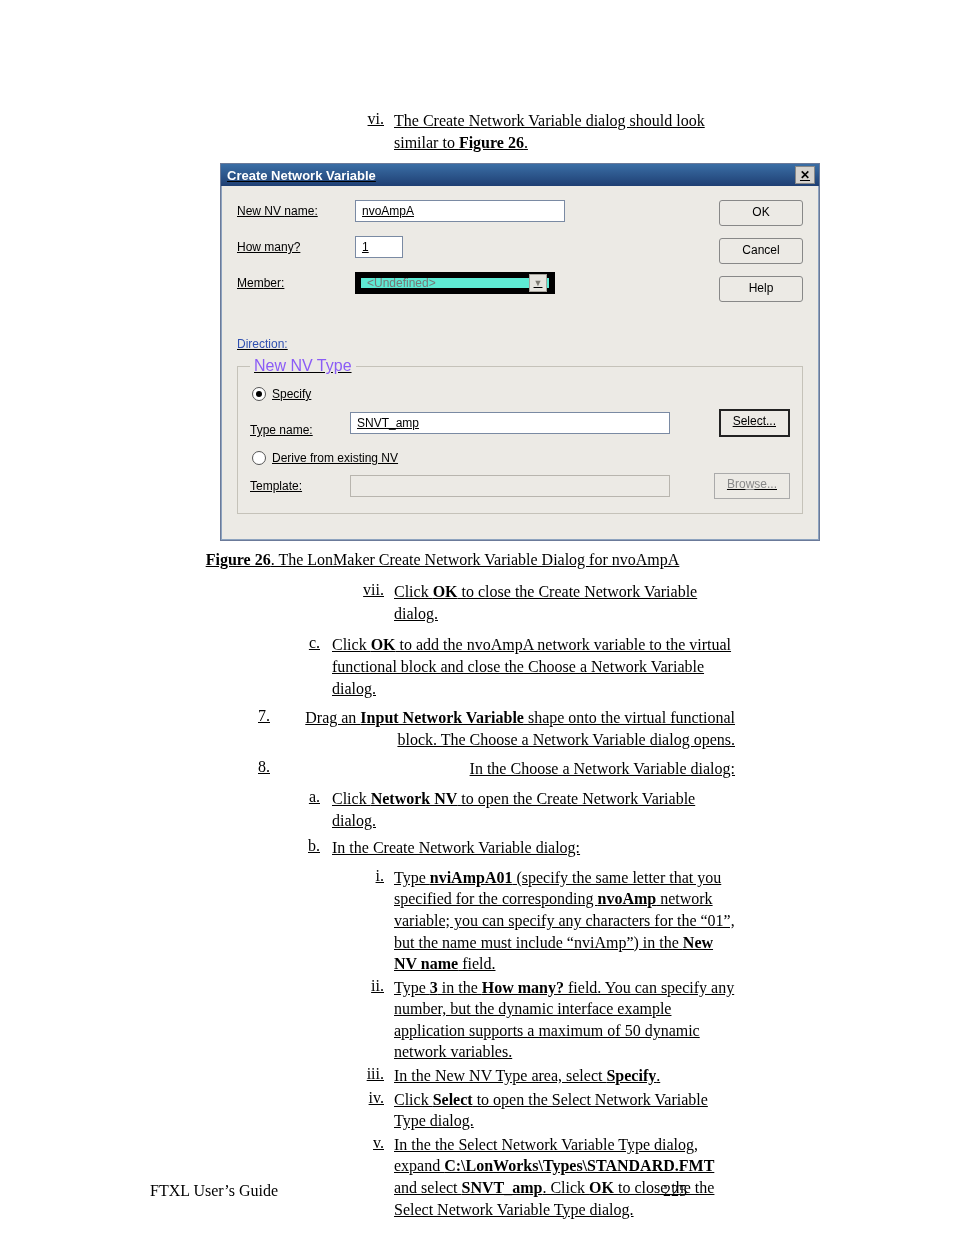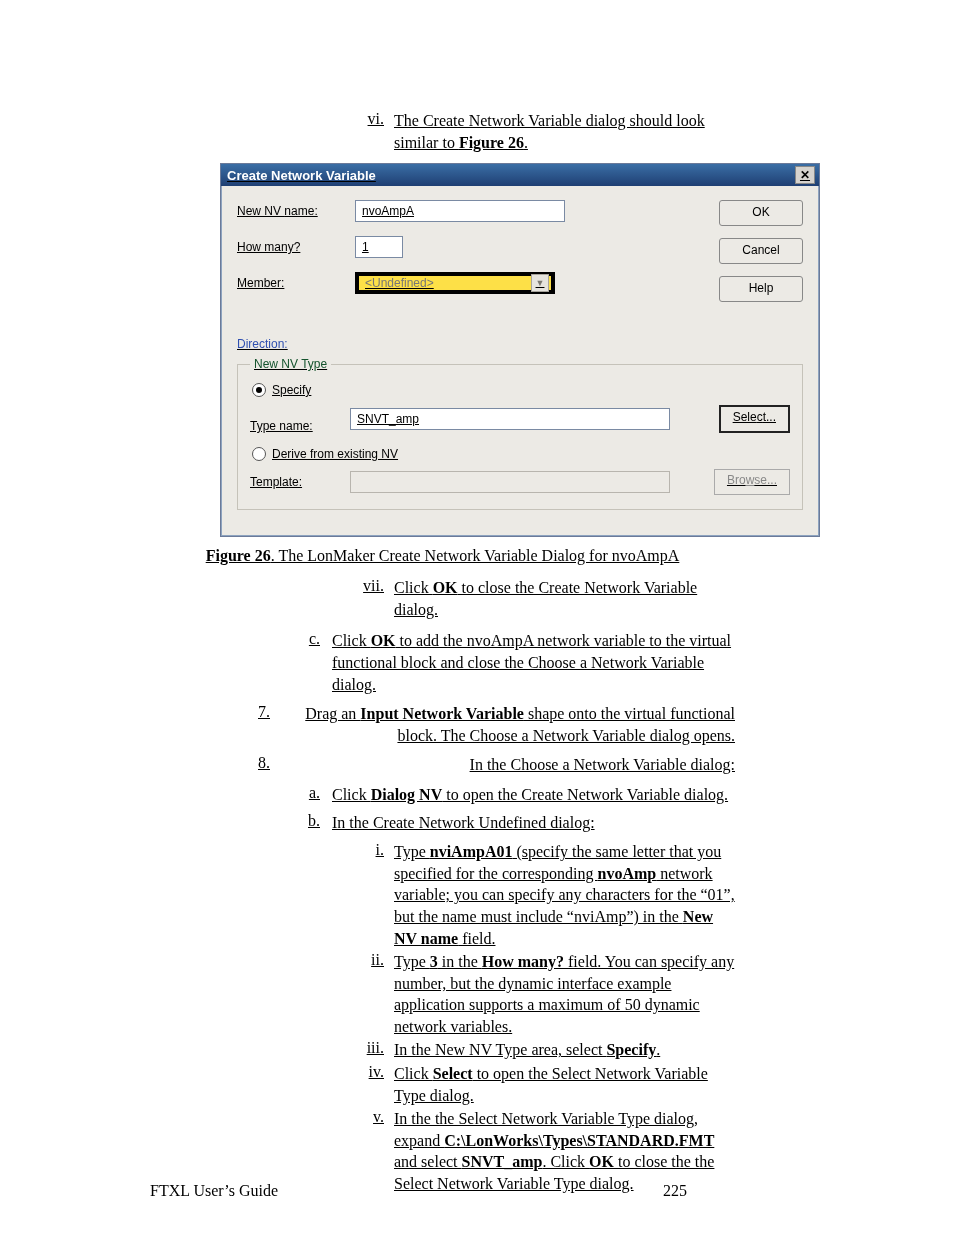--- a/index.html
+++ b/index.html
@@ -61,38 +61,38 @@
   .dlg-body{ padding:14px 16px 16px 16px; position:relative;}
   .row{ display:flex; align-items:center; margin-bottom:14px;}
   .lbl{ width:118px; color:#000;}
   .tb{
     border:1px solid #7a8aa3; background:#fff; height:22px; padding:2px 6px;
     box-sizing:border-box; font-family:Tahoma,Arial,sans-serif; font-size:12px;
   }
   .tb.name{ width:210px;}
   .tb.num{ width:48px;}
   .combo{
-    width:200px; height:22px; background:#fde047; border:4px solid #000000;
+    width:200px; height:22px; background:#5eead4; border:6px solid #000000;
     display:flex; align-items:center; justify-content:space-between; padding:0 2px 0 6px;
     color:#777; box-sizing:border-box;
   }
   .combo .arrow{
     width:16px;height:16px;border:1px solid #a7a49c;background:#e6e4de;
     display:flex;align-items:center;justify-content:center;color:#7d7a72;font-size:9px;
   }
   .btncol{ position:absolute; right:18px; top:14px; width:82px;}
   .wbtn{
     width:82px;height:24px; background:#eceae5; border:1px solid #888;
     border-radius:3px; text-align:center; line-height:22px; margin-bottom:12px;
     font-family:Tahoma,Arial,sans-serif; font-size:12px; color:#000;
   }
   fieldset.group{
     border:1px solid #c5c2b9; padding:10px 12px 14px 12px; margin:0 0 10px 0;
   }
-  fieldset.group legend{ padding:0 4px; color:#14532d; font-size:12px;}
+  fieldset.group legend{ padding:0 4px; color:#8b5cf6; font-size:16px;}
   .radio{ display:flex; align-items:center; gap:6px; margin:2px 0 8px 2px;}
   .radio .dot{
     width:12px;height:12px;border-radius:50%;border:1px solid #555;background:#fff;
     display:flex;align-items:center;justify-content:center;
   }
   .radio.sel .dot::after{content:"";width:6px;height:6px;border-radius:50%;background:#000;display:block;}
   .tb.type{ width:320px;}
   .inlinebtn{
     height:24px; padding:0 12px; background:#eceae5; border:2px solid #222;
     text-align:center; line-height:20px; font-size:12px;
@@ -202,25 +202,25 @@
     </li>
     <li>
       <span class="marker">8.</span>
       <span class="txt">In the Choose a Network Variable dialog:</span>
     </li>
   </ul>
 
   <ul class="alpha-list">
     <li>
       <span class="marker">a.</span>
-      <span class="txt"><span>Click </span><b>Dialog NV</b><span> to open the Create Network Variable dialog.</span></span>
+      <span class="txt"><span>Click </span><b>Network NV</b><span> to open the Create Network Variable dialog.</span></span>
     </li>
     <li>
       <span class="marker">b.</span>
-      <span class="txt">In the Create Network Undefined dialog:</span>
+      <span class="txt">In the Create Network Variable dialog:</span>
     </li>
   </ul>
 
   <ul class="roman-list">
     <li>
       <span class="marker">i.</span>
       <span class="txt">
         <span>Type </span><b>nviAmpA01</b><span> (specify the same letter that you specified for the corresponding </span><b>nvoAmp</b><span> network variable; you can specify any characters for the “01”, but the name must include “nviAmp”) in the </span><b>New NV name</b><span> field.</span>
       </span>
     </li>

